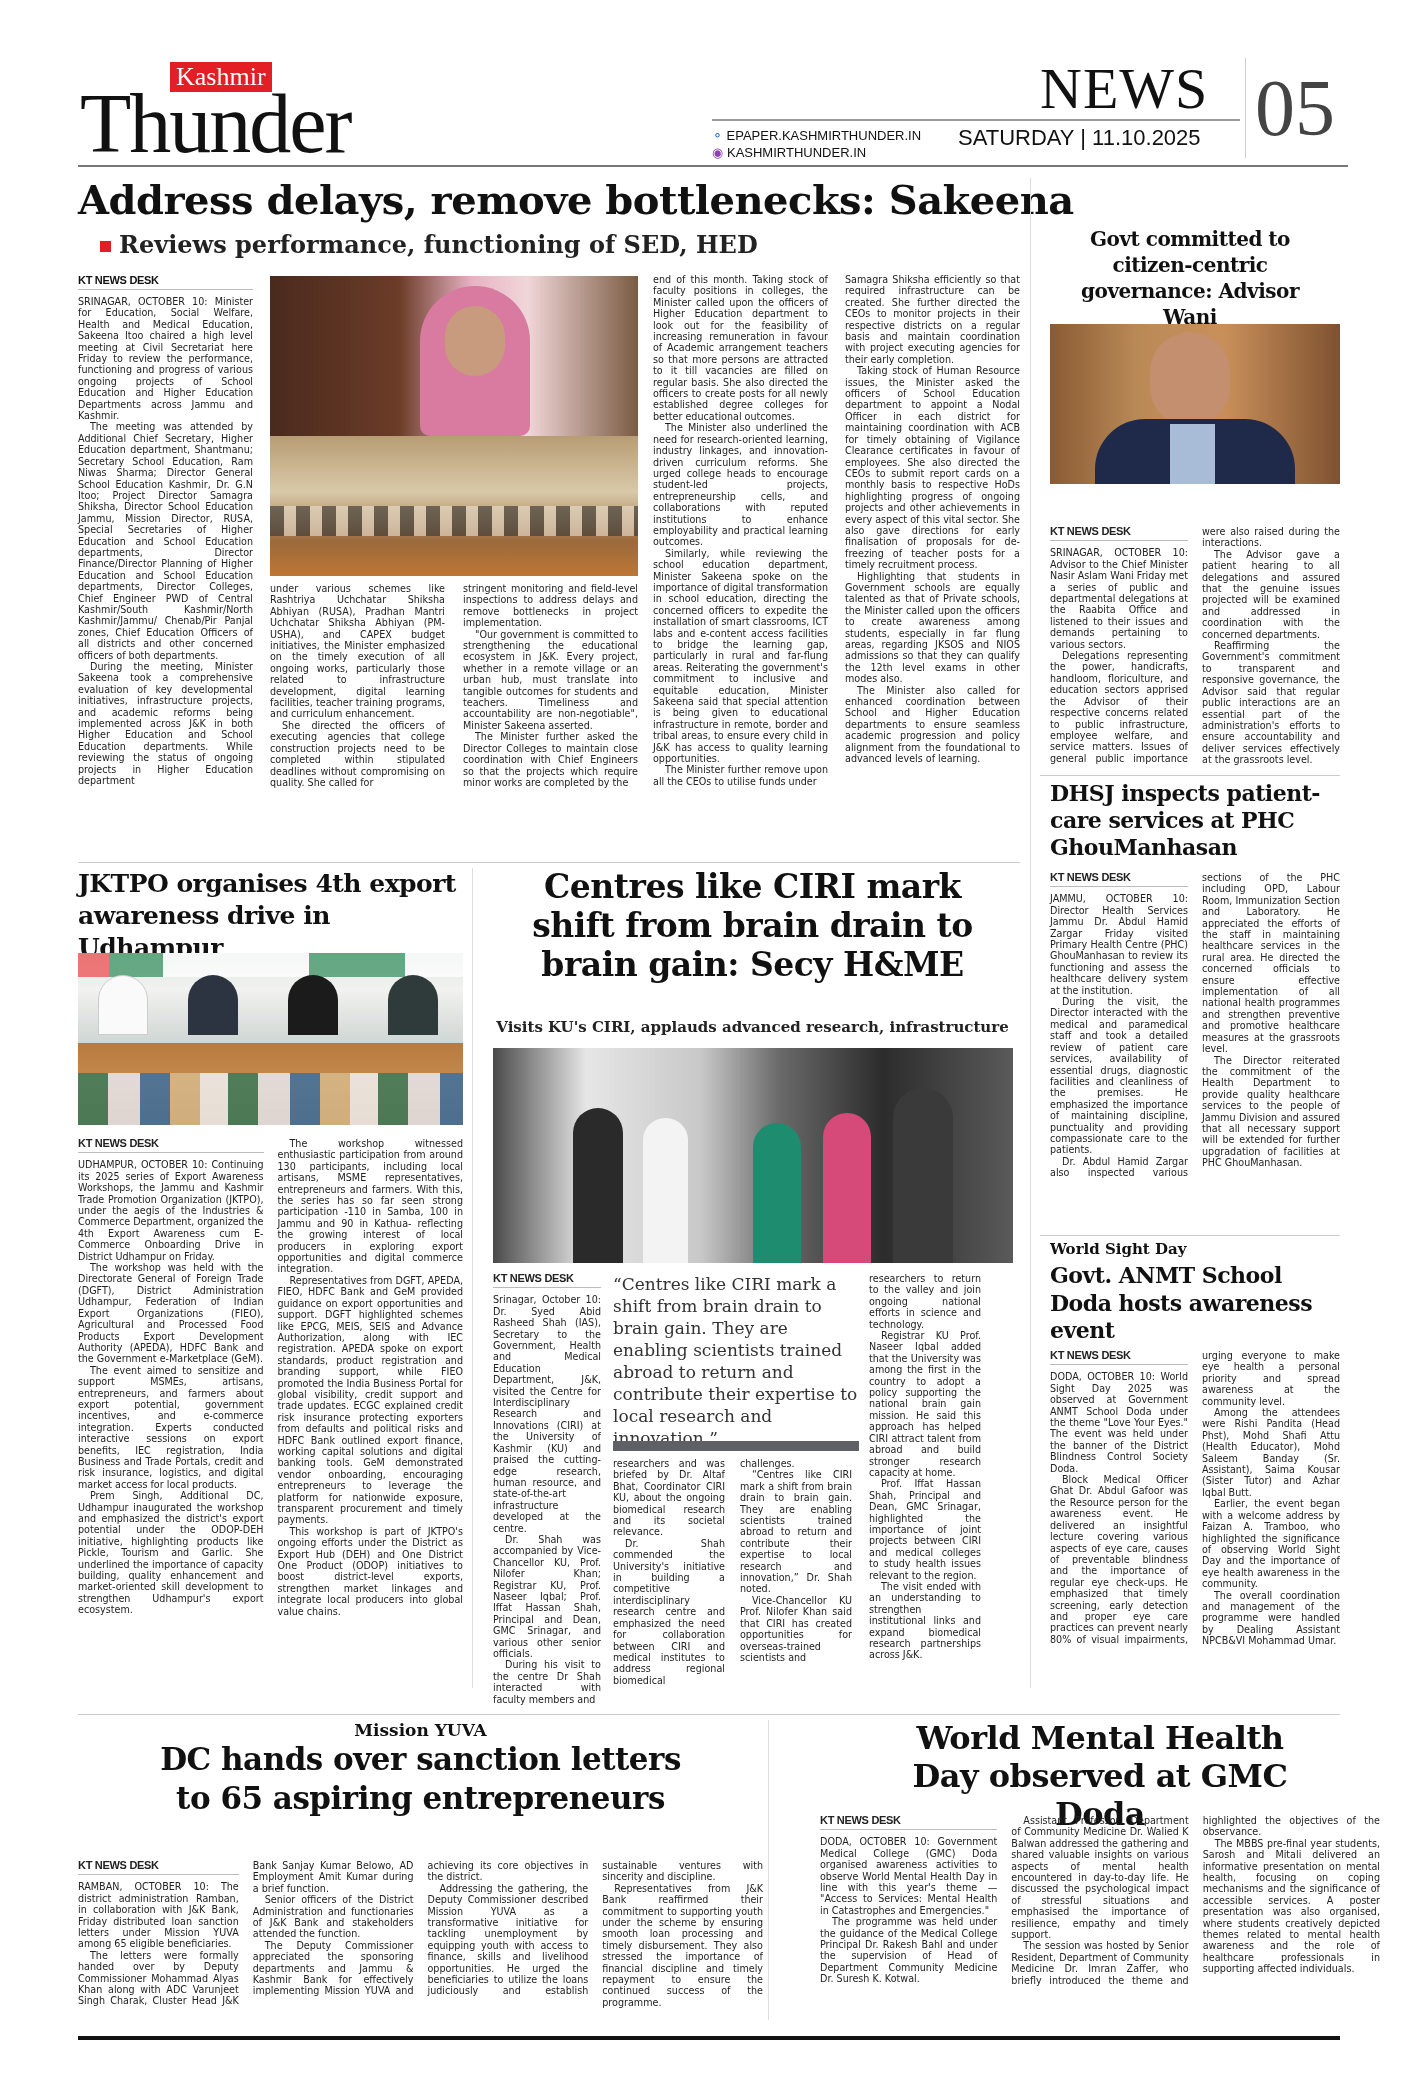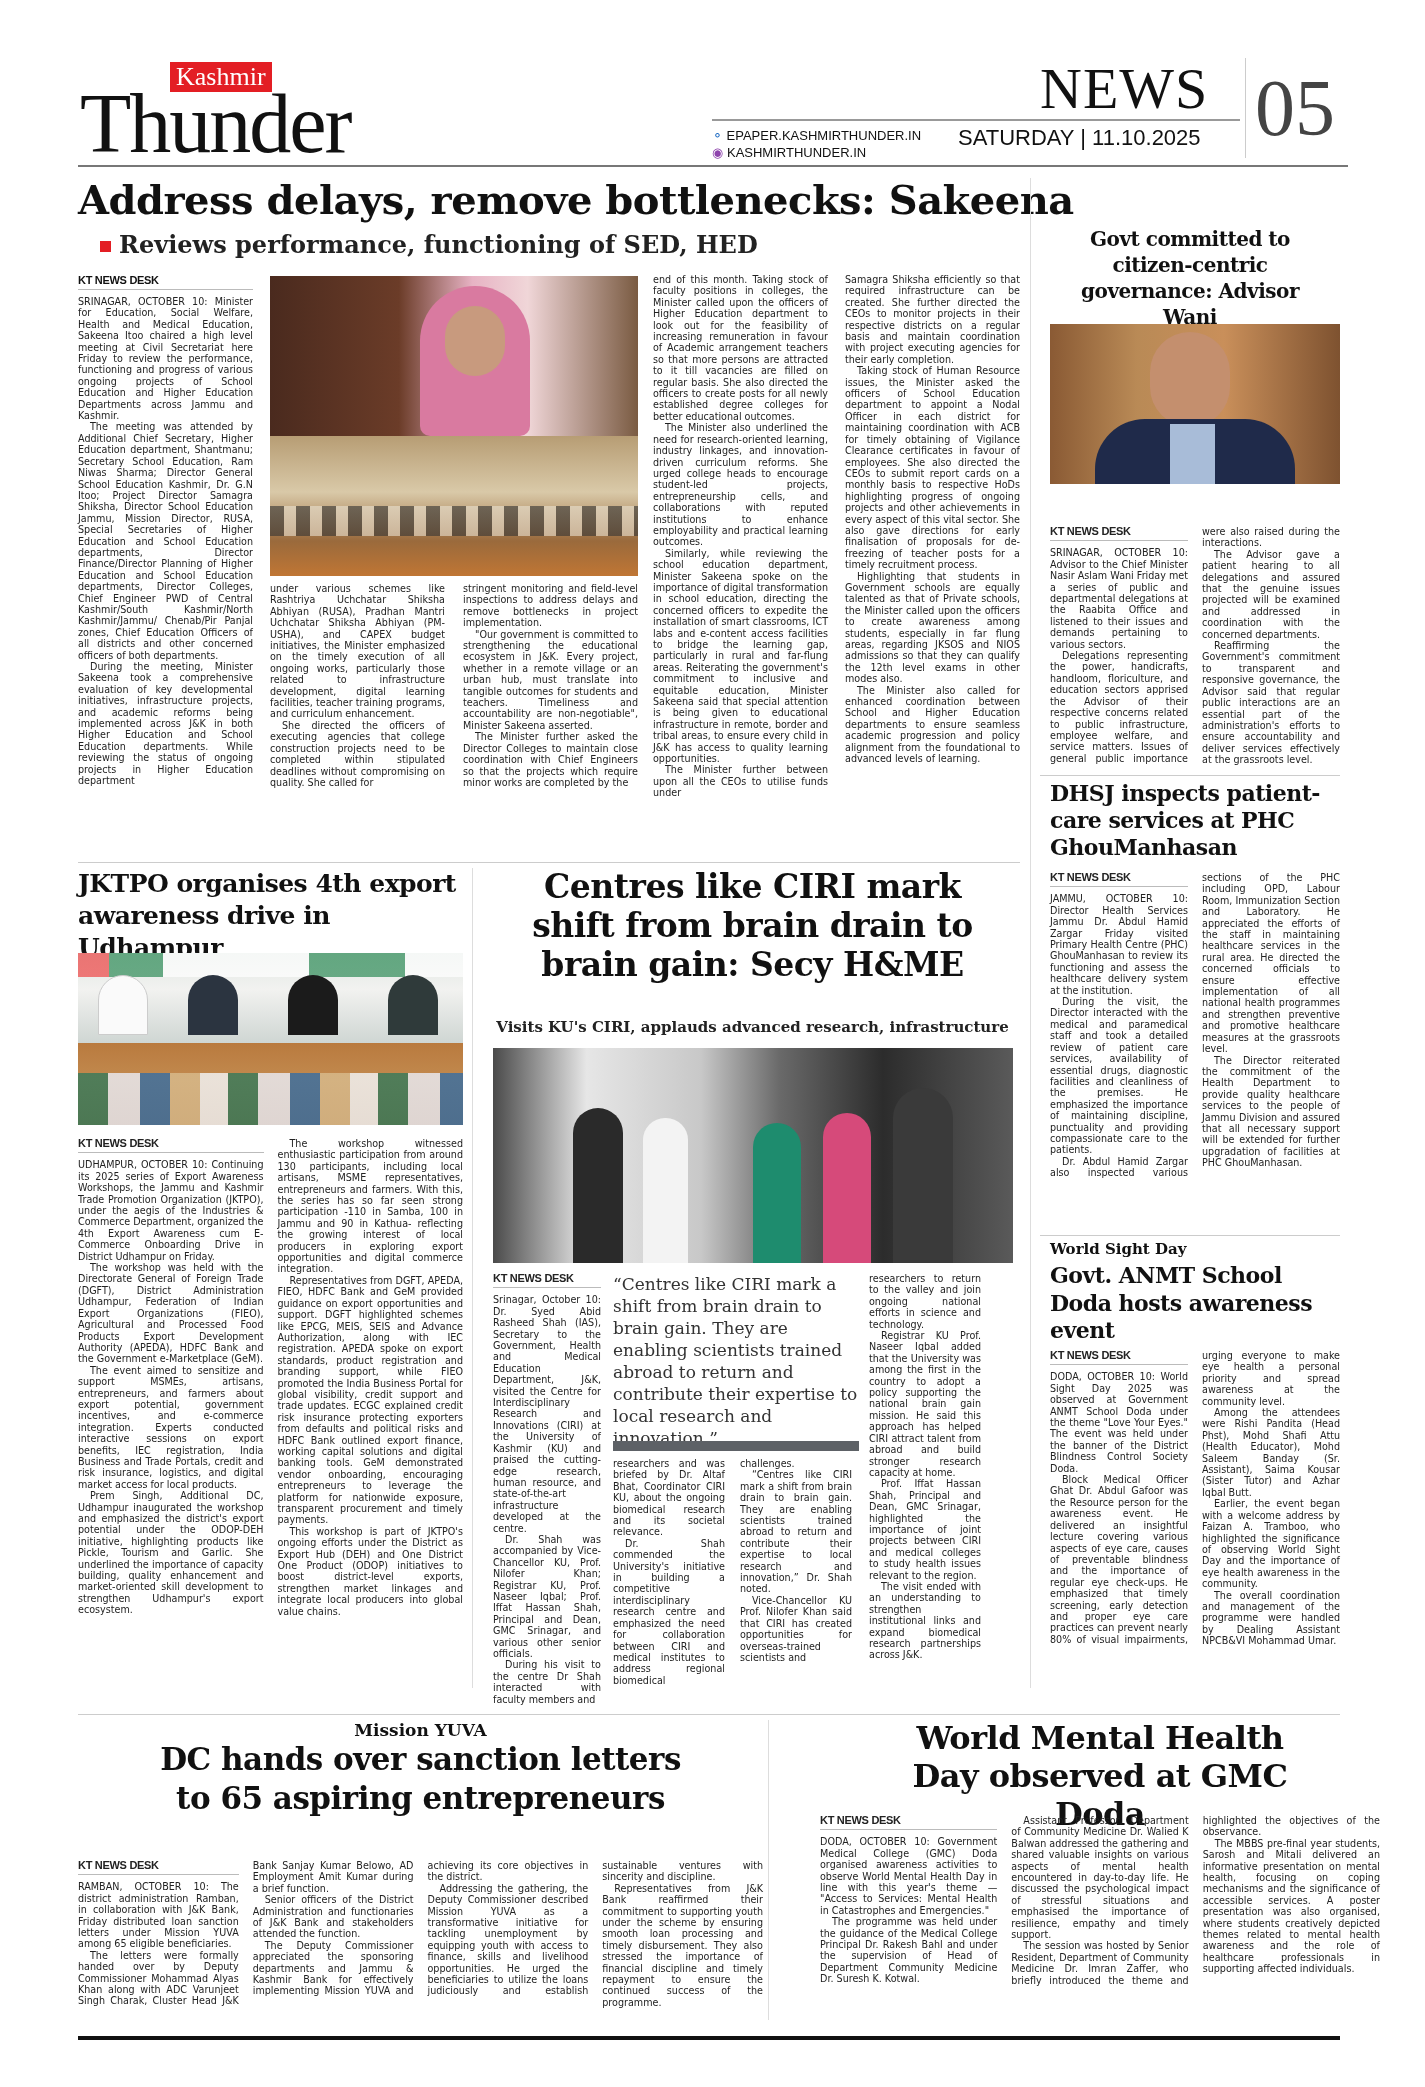--- a/index.html
+++ b/index.html
@@ -84,21 +84,21 @@
   <div class="abs body" style="left:385px;top:405px;width:175px;">
     <p class="first">stringent monitoring and field-level inspections to address delays and remove bottlenecks in project implementation.</p>
     <p>"Our government is committed to strengthening the educational ecosystem in J&amp;K. Every project, whether in a remote village or an urban hub, must translate into tangible outcomes for students and teachers. Timeliness and accountability are non-negotiable", Minister Sakeena asserted.</p>
     <p>The Minister further asked the Director Colleges to maintain close coordination with Chief Engineers so that the projects which require minor works are completed by the</p>
   </div>
 
   <div class="abs body" style="left:575px;top:96px;width:175px;">
     <p class="first">end of this month. Taking stock of faculty positions in colleges, the Minister called upon the officers of Higher Education department to look out for the feasibility of increasing remuneration in favour of Academic arrangement teachers so that more persons are attracted to it till vacancies are filled on regular basis. She also directed the officers to create posts for all newly established degree colleges for better educational outcomes.</p>
     <p>The Minister also underlined the need for research-oriented learning, industry linkages, and innovation-driven curriculum reforms. She urged college heads to encourage student-led projects, entrepreneurship cells, and collaborations with reputed institutions to enhance employability and practical learning outcomes.</p>
     <p>Similarly, while reviewing the school education department, Minister Sakeena spoke on the importance of digital transformation in school education, directing the concerned officers to expedite the installation of smart classrooms, ICT labs and e-content access facilities to bridge the learning gap, particularly in rural and far-flung areas. Reiterating the government's commitment to inclusive and equitable education, Minister Sakeena said that special attention is being given to educational infrastructure in remote, border and tribal areas, to ensure every child in J&amp;K has access to quality learning opportunities.</p>
-    <p>The Minister further between upon all the CEOs to utilise funds under</p>
+    <p>The Minister further remove upon all the CEOs to utilise funds under</p>
   </div>
 
   <div class="abs body" style="left:767px;top:96px;width:175px;">
     <p class="first">Samagra Shiksha efficiently so that required infrastructure can be created. She further directed the CEOs to monitor projects in their respective districts on a regular basis and maintain coordination with project executing agencies for their early completion.</p>
     <p>Taking stock of Human Resource issues, the Minister asked the officers of School Education department to appoint a Nodal Officer in each district for maintaining coordination with ACB for timely obtaining of Vigilance Clearance certificates in favour of employees. She also directed the CEOs to submit report cards on a monthly basis to respective HoDs highlighting progress of ongoing projects and other achievements in every aspect of this vital sector. She also gave directions for early finalisation of proposals for de-freezing of teacher posts for a timely recruitment process.</p>
     <p>Highlighting that students in Government schools are equally talented as that of Private schools, the Minister called upon the officers to create awareness among students, especially in far flung areas, regarding JKSOS and NIOS admissions so that they can qualify the 12th level exams in other modes also.</p>
     <p>The Minister also called for enhanced coordination between School and Higher Education departments to ensure seamless academic progression and policy alignment from the foundational to advanced levels of learning.</p>
   </div>
 </div>
 

